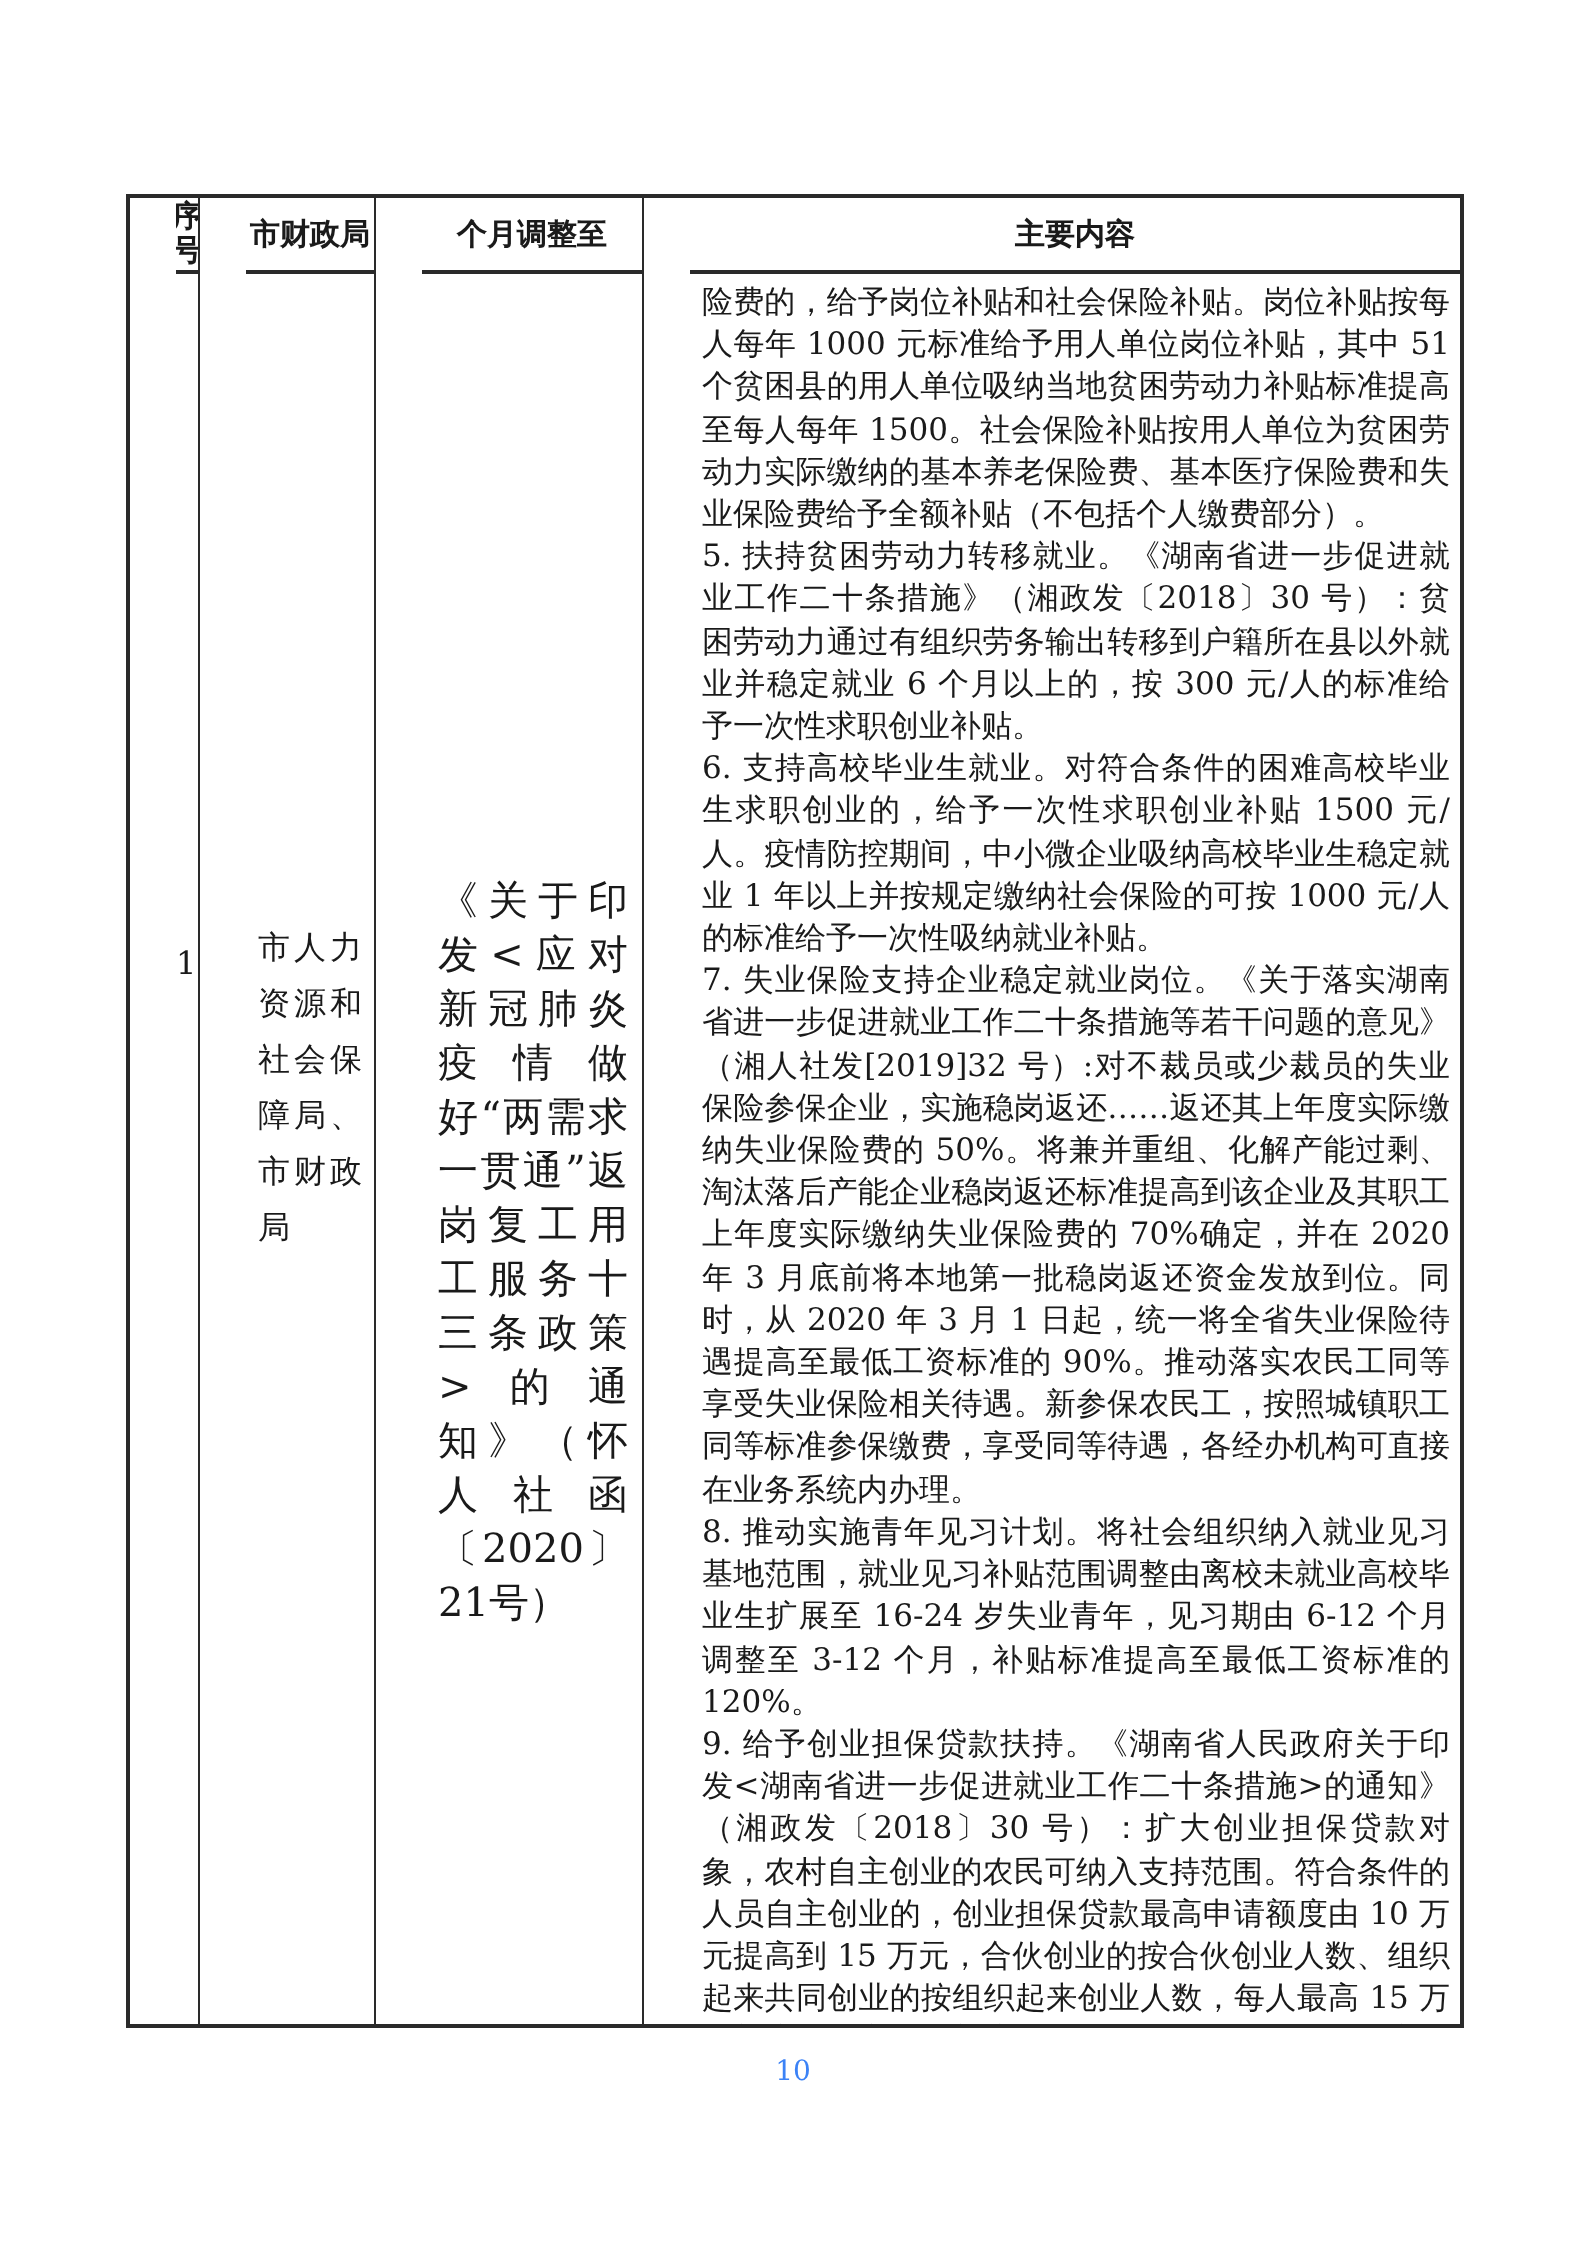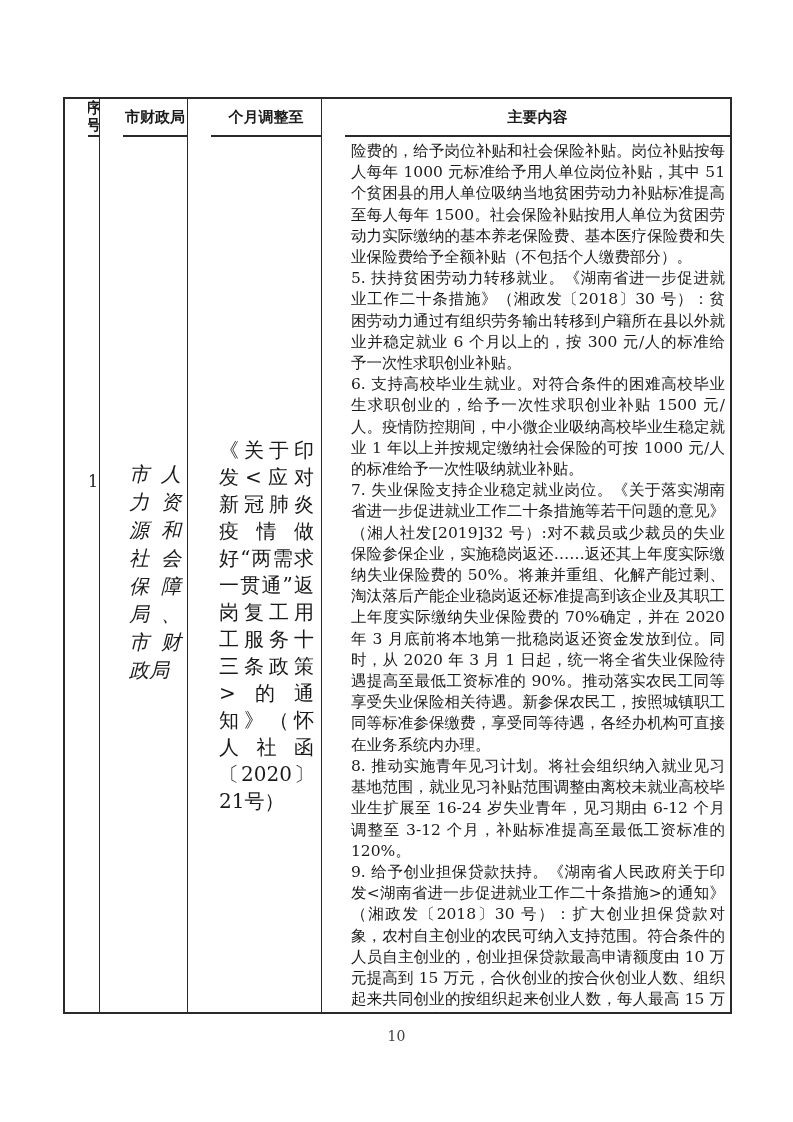--- a/index.html
+++ b/index.html
@@ -45,27 +45,26 @@
     text-align: center;
     line-height: 17px;
     padding: 1px 2px;
   }
   .serial-cell {
     font-size: 16px;
     text-align: center;
     padding-top: 335px;
   }
   .agency-cell {
-    font-size: 20px;
+    font-size: 16px;
     line-height: 28px;
     padding: 323px 6px 0 6px;
     text-align: justify;
     text-justify: inter-character;
     text-align-last: left;
-    font-style: italic;
   }
   .title-cell {
     font-size: 20px;
     line-height: 27px;
     padding: 300px 7px 0 8px;
     text-align: justify;
     text-justify: inter-character;
     text-align-last: left;
   }
   .content-cell {
@@ -76,21 +75,21 @@
     text-justify: inter-ideograph;
   }
   .content-cell p { margin: 0; }
   .page-number {
     position: absolute;
     top: 1028px;
     left: 0;
     width: 100%;
     text-align: center;
     font-size: 14px;
-    color: #404040;
+    color: #3b82f6;
   }
 </style>
 </head>
 <body>
 
 <div class="page">
 
   <div class="doc-table">
 
     <div class="cell header-cell">序号</div>

